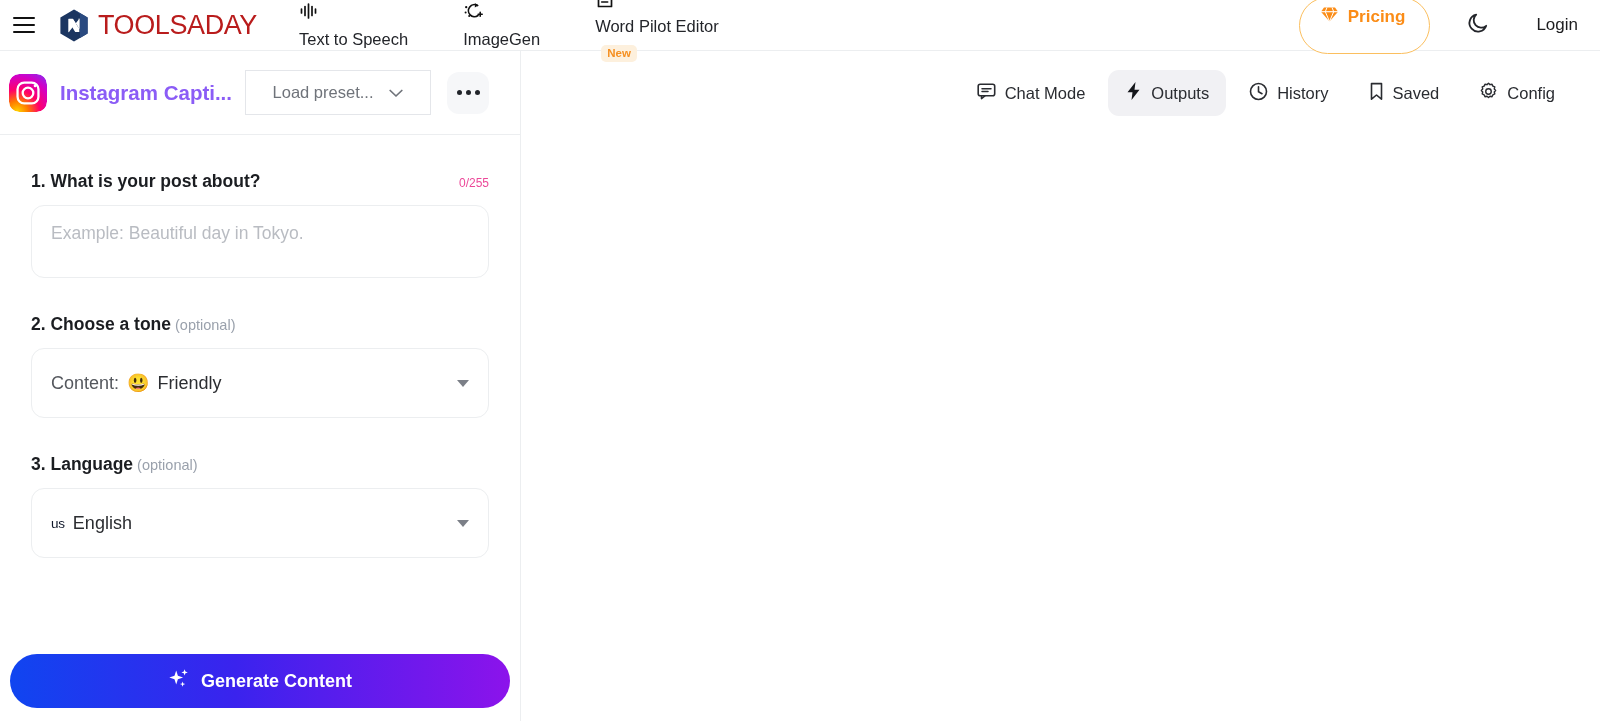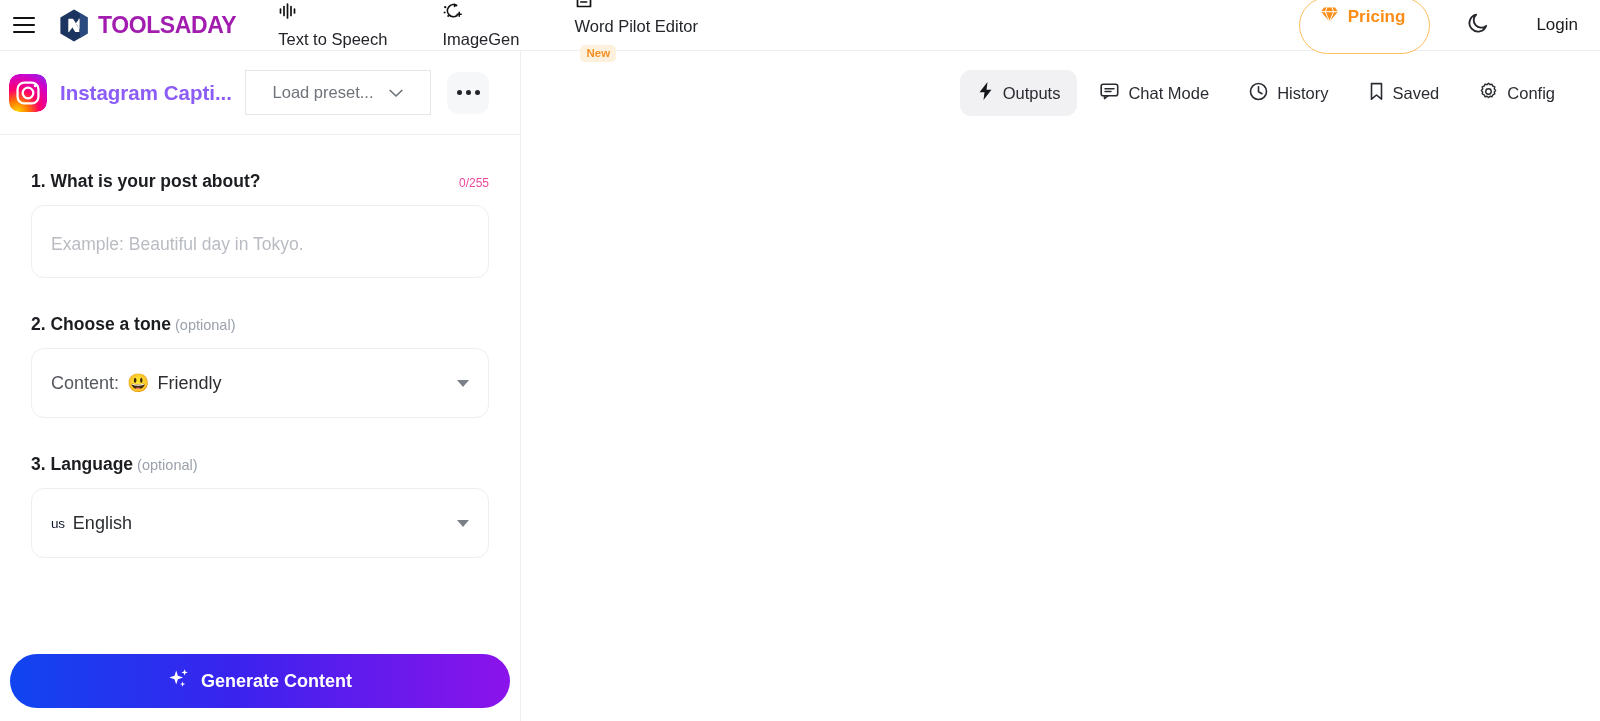--- a/index.html
+++ b/index.html
@@ -25,22 +25,22 @@
     width: 22px; height: 16px;
     margin-left: 13px; margin-right: 24px;
     display: flex; flex-direction: column; justify-content: space-between;
     cursor: pointer;
   }
   .hamburger span { display:block; height: 2px; background: #111; border-radius: 2px; }
 
   .brand { display: flex; align-items: center; gap: 9px; cursor: pointer; }
   .brand-mark { width: 30px; height: 33px; display:block; }
   .brand-text {
-    font-size: 23px; font-weight: 700; letter-spacing: -0.4px;
-    color: #a21caf;
+    font-size: 27px; font-weight: 400; letter-spacing: -0.4px;
+    color: #b91c1c;
   }
 
   .navlinks { display: flex; align-items: center; margin-left: 42px; }
   .navlink {
     display: flex; align-items: flex-start; gap: 9px;
     font-size: 16.5px; color: #23252a; cursor: pointer;
     padding: 6px 0; margin-right: 55px;
     white-space: nowrap;
     flex-direction: column;
   }
@@ -114,21 +114,21 @@
     margin-top: 36px; margin-bottom: 13px;
   }
   .field-label {
     font-size: 17.5px; font-weight: 700; color: #1b1d21;
   }
   .optional { font-size: 14.5px; font-weight: 400; color: #9aa1ac; margin-left: 4px; }
   .counter { font-size: 12px; color: #ec4899; }
 
   .textarea-box {
     height: 73px; border: 1px solid #eceef0; border-radius: 13px;
-    background: #fff; padding: 28px 19px;
+    background: #fff; padding: 17px 19px;
     font-size: 17.5px; color: #b9bcc2;
     cursor: text;
   }
 
   .select-box {
     height: 70px; border: 1px solid #eceef0; border-radius: 13px;
     background: #fff; padding: 0 19px;
     display: flex; align-items: center; justify-content: space-between;
     cursor: pointer;
   }
@@ -339,40 +339,40 @@
           </svg>
         </span>
         <span>Generate Content</span>
       </button>
     </div>
   </div>
 
   <div class="main">
     <div class="main-tabs">
 
-      <div class="tab active">
-        <span>
-          <svg width="17" height="20" viewBox="0 0 17 20">
-            <path d="M10.5 1 L2.5 11.3 h5 L6.5 19 L14.5 8.7 h-5 Z" fill="#14161a"></path>
-          </svg>
-        </span>
-        <span>Outputs</span>
-      </div>
-
       <div class="tab">
         <span>
           <svg width="19" height="18" viewBox="0 0 19 18">
             <rect x="1.2" y="2.2" width="16.5" height="11.5" rx="2" fill="none" stroke="#2a2c31" stroke-width="1.6"></rect>
             <path d="M4.5 13.7 L4.5 16.6 L8.2 13.7" fill="none" stroke="#2a2c31" stroke-width="1.6" stroke-linejoin="round"></path>
             <path d="M5 6.8 h9 M5 9.6 h6" stroke="#2a2c31" stroke-width="1.5" stroke-linecap="round"></path>
           </svg>
         </span>
         <span>Chat Mode</span>
       </div>
 
+      <div class="tab active">
+        <span>
+          <svg width="17" height="20" viewBox="0 0 17 20">
+            <path d="M10.5 1 L2.5 11.3 h5 L6.5 19 L14.5 8.7 h-5 Z" fill="#14161a"></path>
+          </svg>
+        </span>
+        <span>Outputs</span>
+      </div>
+
       <div class="tab">
         <span>
           <svg width="19" height="19" viewBox="0 0 19 19">
             <circle cx="9.5" cy="9.5" r="8" fill="none" stroke="#2a2c31" stroke-width="1.6"></circle>
             <path d="M9.5 4.8 V9.8 L13 11.7" fill="none" stroke="#2a2c31" stroke-width="1.6" stroke-linecap="round"></path>
           </svg>
         </span>
         <span>History</span>
       </div>
 

